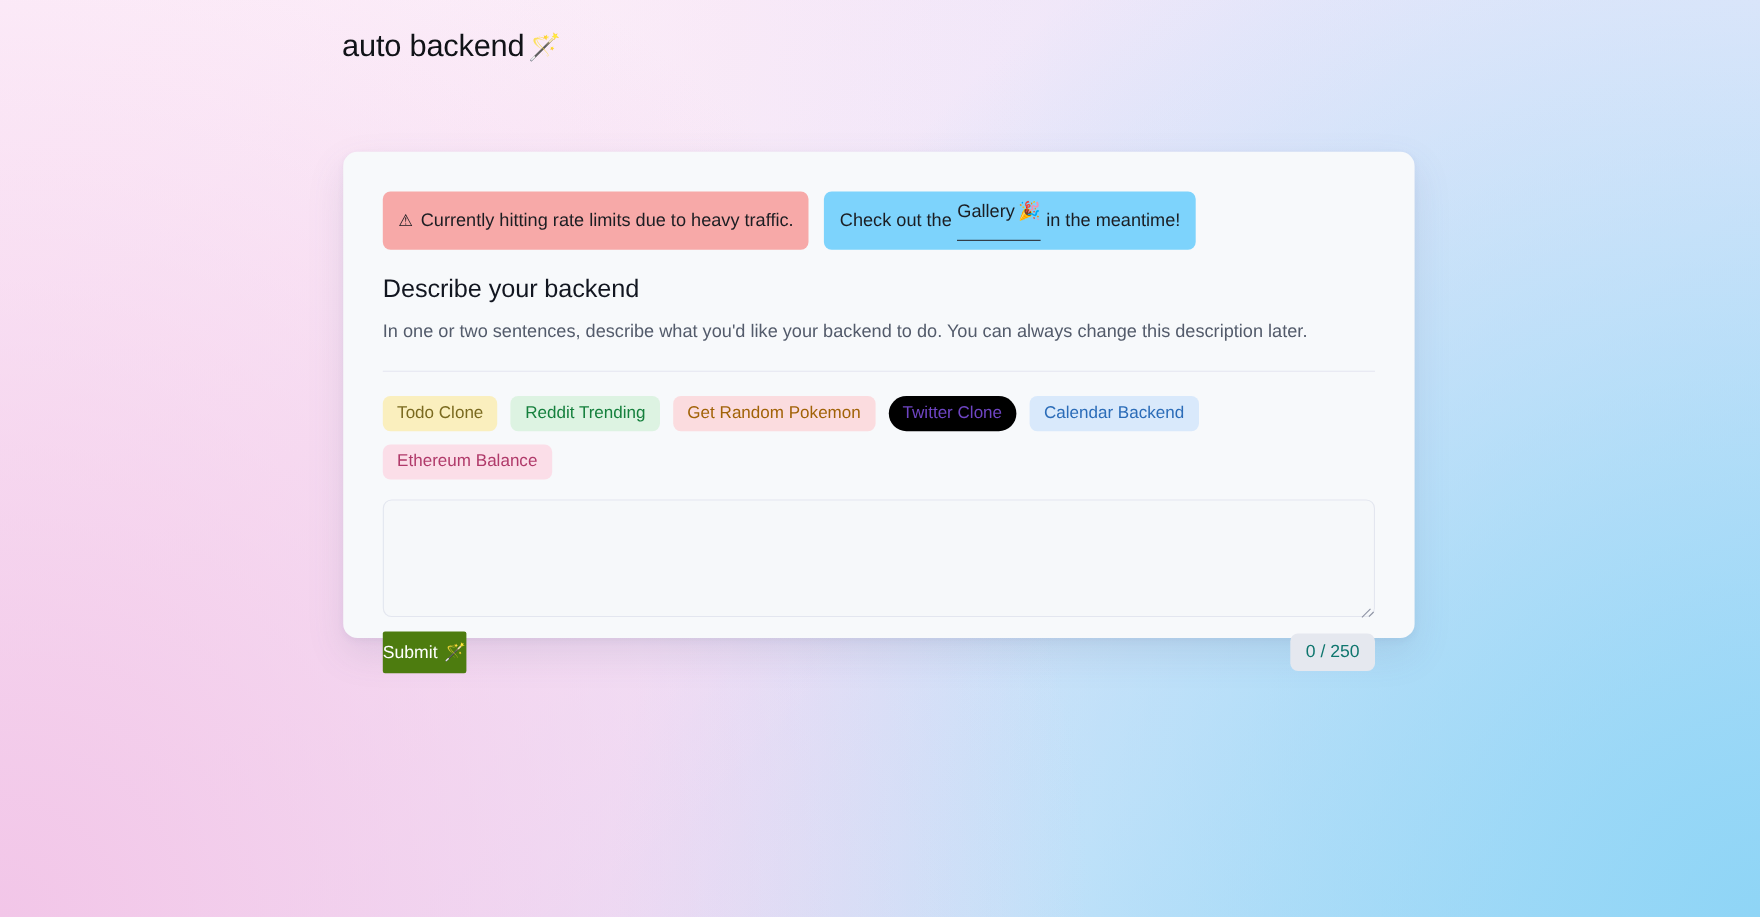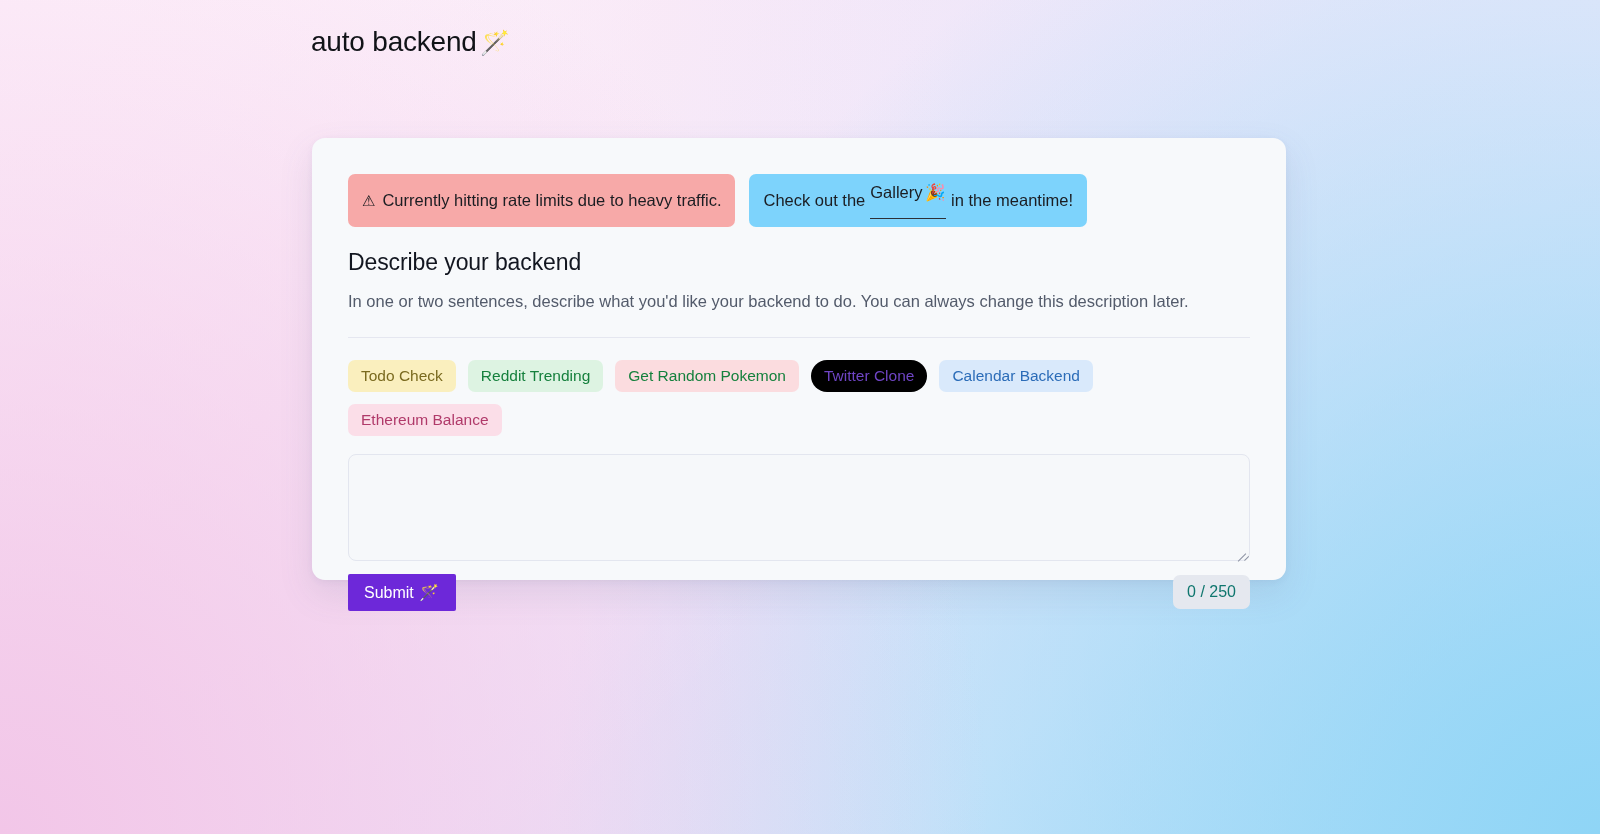--- a/index.html
+++ b/index.html
@@ -147,27 +147,27 @@
   .grip1 { bottom: 1px; width: 11px; transform: rotate(-45deg); }
   .grip2 { bottom: 1px; width: 6px; transform: rotate(-45deg) translateY(4px); }
 
   .actions {
     display: flex;
     align-items: center;
     justify-content: space-between;
     margin-top: 13px;
   }
   .submit-btn {
-    background: #6d28d9;
+    background: #4d7c0f;
     color: #ffffff;
     border: none;
     border-radius: 2px;
     font-size: 16px;
     font-family: inherit;
-    padding: 9px 16px;
+    padding: 9px 0;
     cursor: pointer;
     white-space: nowrap;
   }
   .submit-btn .wand { margin-left: 6px; }
   .counter {
     background: #e5e8ef;
     color: #0f766e;
     border-radius: 7px;
     font-size: 16px;
     padding: 8px 14px;
@@ -199,23 +199,23 @@
           <span>in the meantime!</span>
         </div>
       </div>
 
       <h2 class="section-title">Describe your backend</h2>
       <p class="section-sub">In one or two sentences, describe what you'd like your backend to do. You can always change this description later.</p>
 
       <div class="divider"></div>
 
       <div class="chips">
-          <button class="chip" style="background: rgb(250, 239, 190); color: rgb(122, 106, 31);">Todo Check</button>
+          <button class="chip" style="background: rgb(250, 239, 190); color: rgb(122, 106, 31);">Todo Clone</button>
           <button class="chip" style="background: rgb(221, 243, 226); color: #15803d;">Reddit Trending</button>
-          <button class="chip" style="background: rgb(251, 220, 223); color: #15803d;">Get Random Pokemon</button>
+          <button class="chip" style="background: rgb(251, 220, 223); color: #a16207;">Get Random Pokemon</button>
           <button class="chip" style="background: #000000; color: rgb(111, 69, 196); border-radius: 16px;">Twitter Clone</button>
           <button class="chip" style="background: rgb(217, 233, 251); color: rgb(43, 108, 184);">Calendar Backend</button>
           <button class="chip" style="background: rgb(251, 222, 232); color: rgb(176, 58, 106);">Ethereum Balance</button>
         </div>
 
       <div class="composer">
         <textarea class="textarea" placeholder="" style=""></textarea>
         <span class="resize-grip">
           <i class="grip1"></i>
             <i class="grip2"></i>

